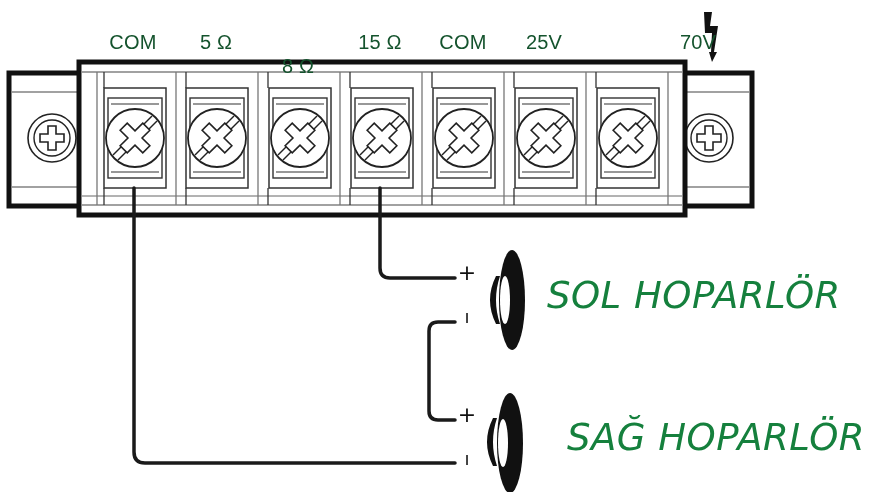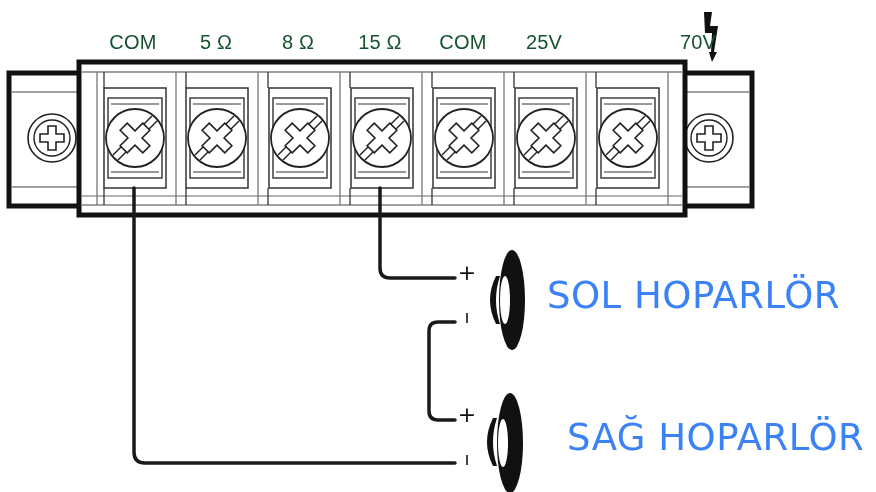--- a/index.html
+++ b/index.html
@@ -1,19 +1,19 @@
 <!DOCTYPE html>
 <html><head>
 <meta charset="utf-8">
 <style>
   html, body { margin: 0; padding: 0; background: #ffffff; }
   body { width: 876px; height: 492px; position: relative; overflow: hidden; font-family: "Liberation Sans", sans-serif; }
   #diagram { position: absolute; left: 0; top: 0; }
   .term-label { position: absolute; top: 31px; font-size: 20px; color: #14532d; transform: translateX(-50%); white-space: nowrap; letter-spacing: 0.2px; }
-  .spk-label { position: absolute; font-size: 37px; color: #3b82f6; white-space: nowrap; font-family: "DejaVu Sans", sans-serif; letter-spacing: 0.5px; }
+  .spk-label { position: absolute; font-size: 37px; color: #15803d; white-space: nowrap; font-family: "DejaVu Sans", sans-serif; letter-spacing: 0.5px; font-style: italic; }
   .pol { position: absolute; font-size: 22px; color: #111; font-family: "DejaVu Sans", sans-serif; transform: translateX(-50%); }
 </style>
 </head>
 <body>
 
 <svg id="diagram" width="876" height="492" viewBox="0 0 876 492" xmlns="http://www.w3.org/2000/svg">
   <defs>
     <g id="screw-term">
 
       <rect x="-31" y="-50" width="62" height="100" fill="#fff" stroke="#333" stroke-width="1.5"></rect>
@@ -110,21 +110,21 @@
   </g>
   <g>
     <path d="M493,418 Q481,442 493,466 L497,466 Q489,442 497,418 Z" fill="#111"></path>
     <ellipse cx="510" cy="443" rx="13" ry="50" fill="#111"></ellipse>
     <ellipse cx="503" cy="443" rx="5" ry="24" fill="#fff"></ellipse>
   </g>
 </svg>
 
 <div class="term-label" style="left:133px;">COM</div>
 <div class="term-label" style="left:216px;">5 Ω</div>
-<div class="term-label" style="left:298px;">8 Ω</div>
+<div class="term-label" style="left:298px;margin-top:24px;">8 Ω</div>
 <div class="term-label" style="left:380px;">15 Ω</div>
 <div class="term-label" style="left:463px;">COM</div>
 <div class="term-label" style="left:544px;">25V</div>
 <div class="term-label" style="left:657px;margin-left:41px;">70V</div>
 
 <div class="pol" style="left:467px; top:260px;">+</div>
 <div class="pol" style="left:467px; top:306px; font-size:18px;">ı</div>
 <div class="pol" style="left:467px; top:402px;">+</div>
 <div class="pol" style="left:467px; top:448px; font-size:18px;">ı</div>
 

